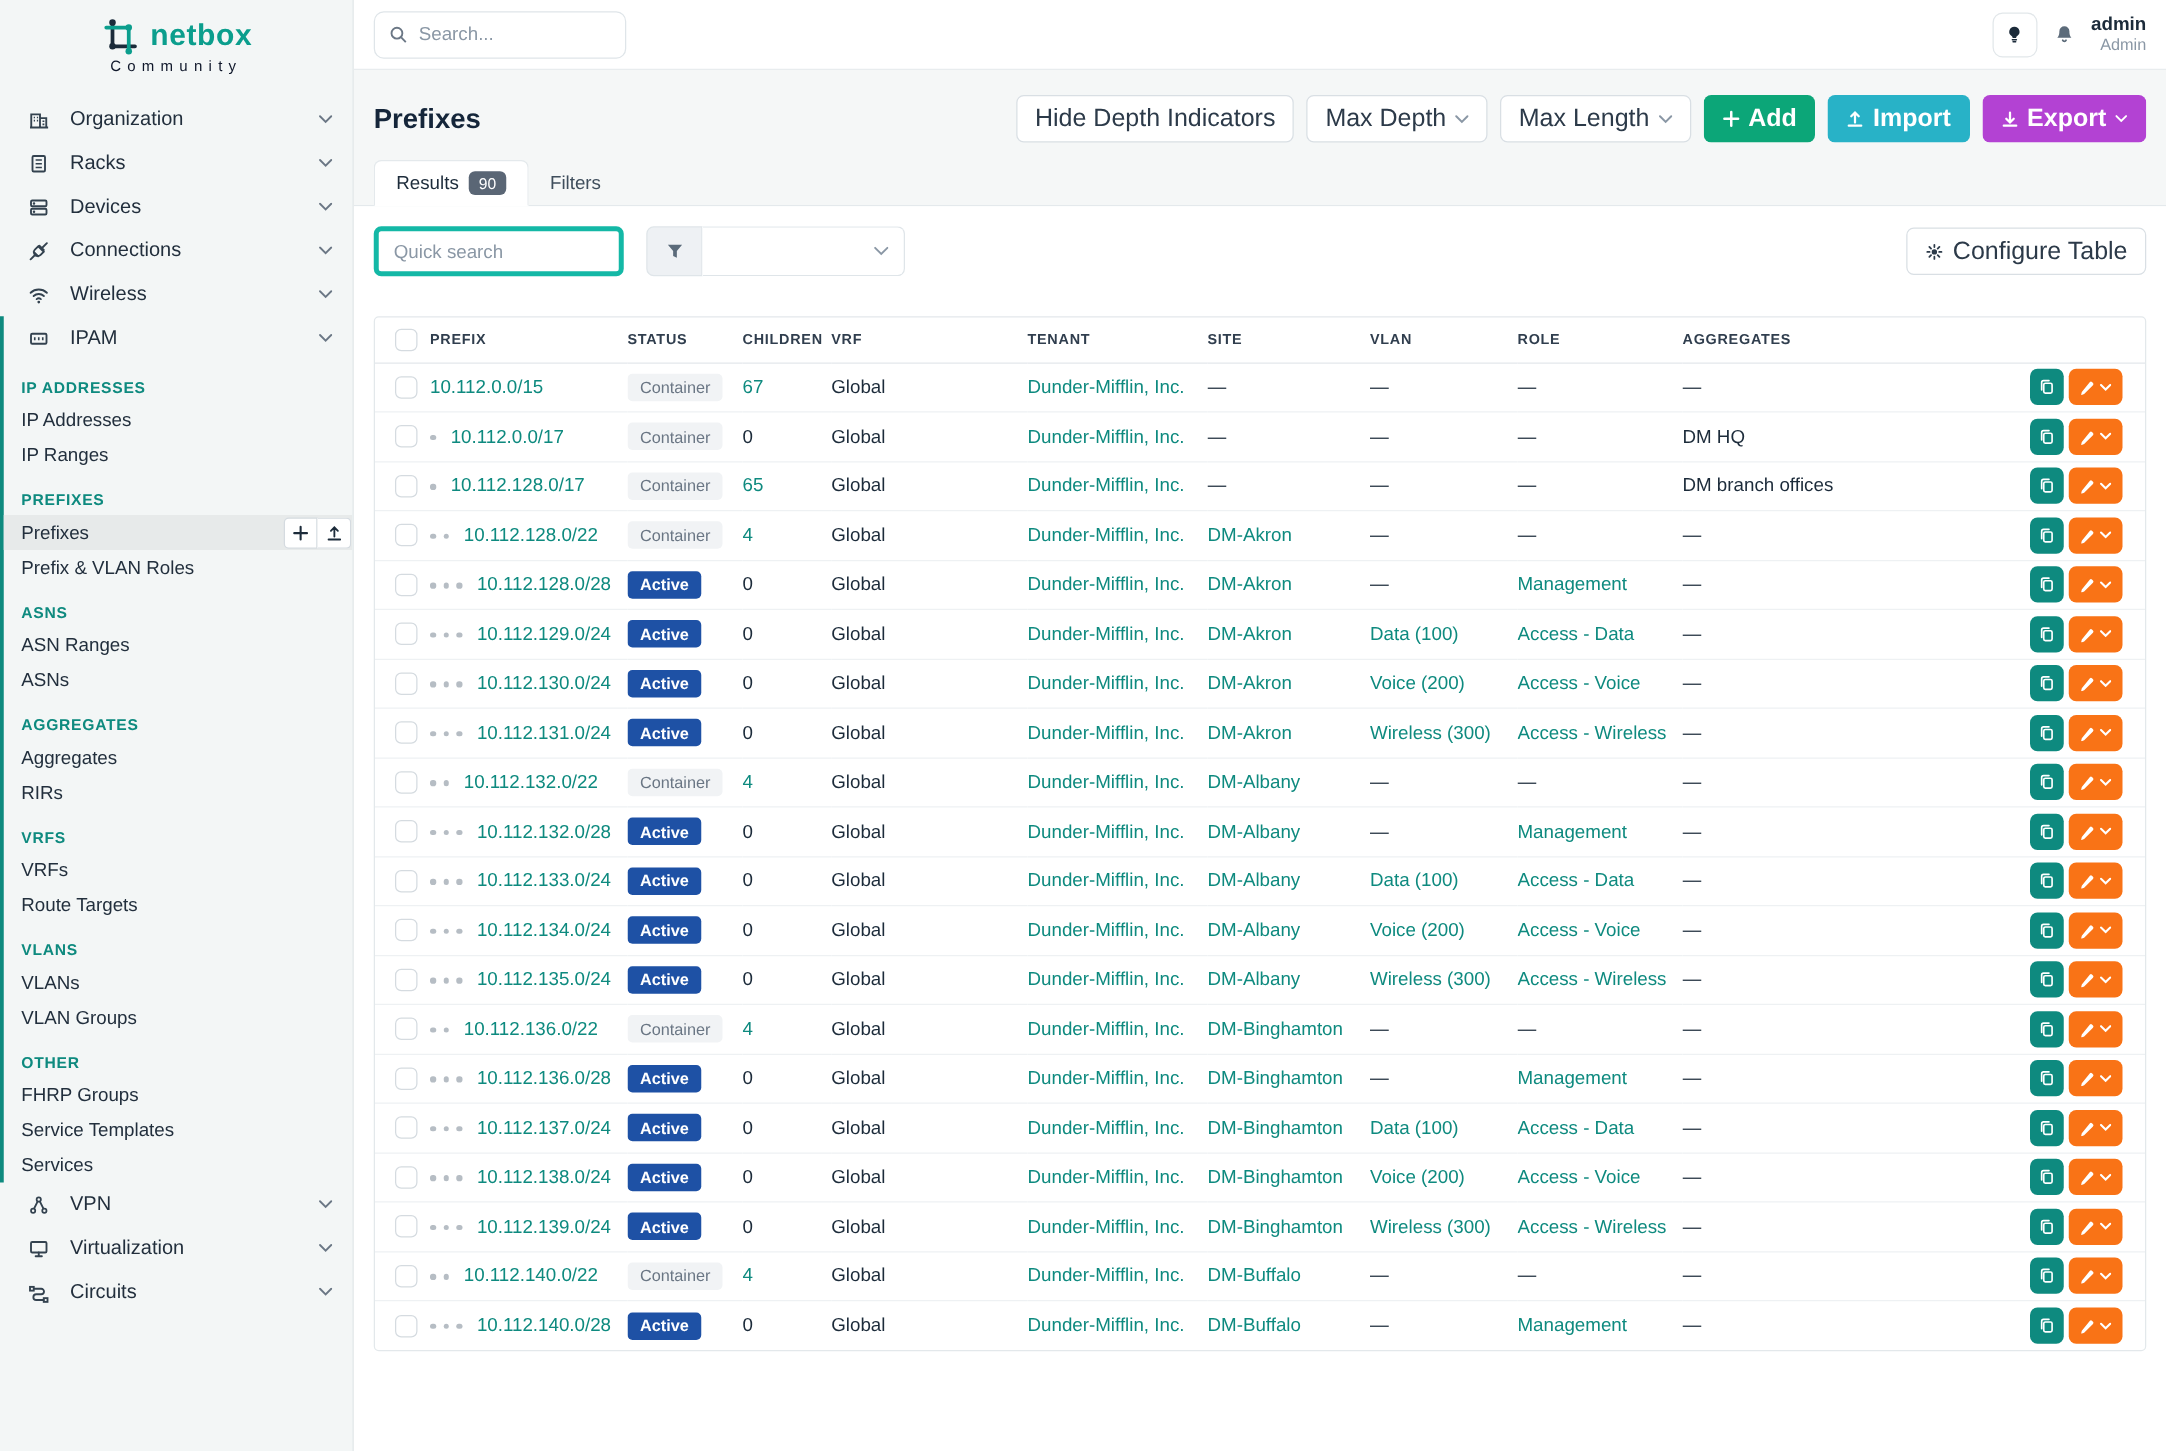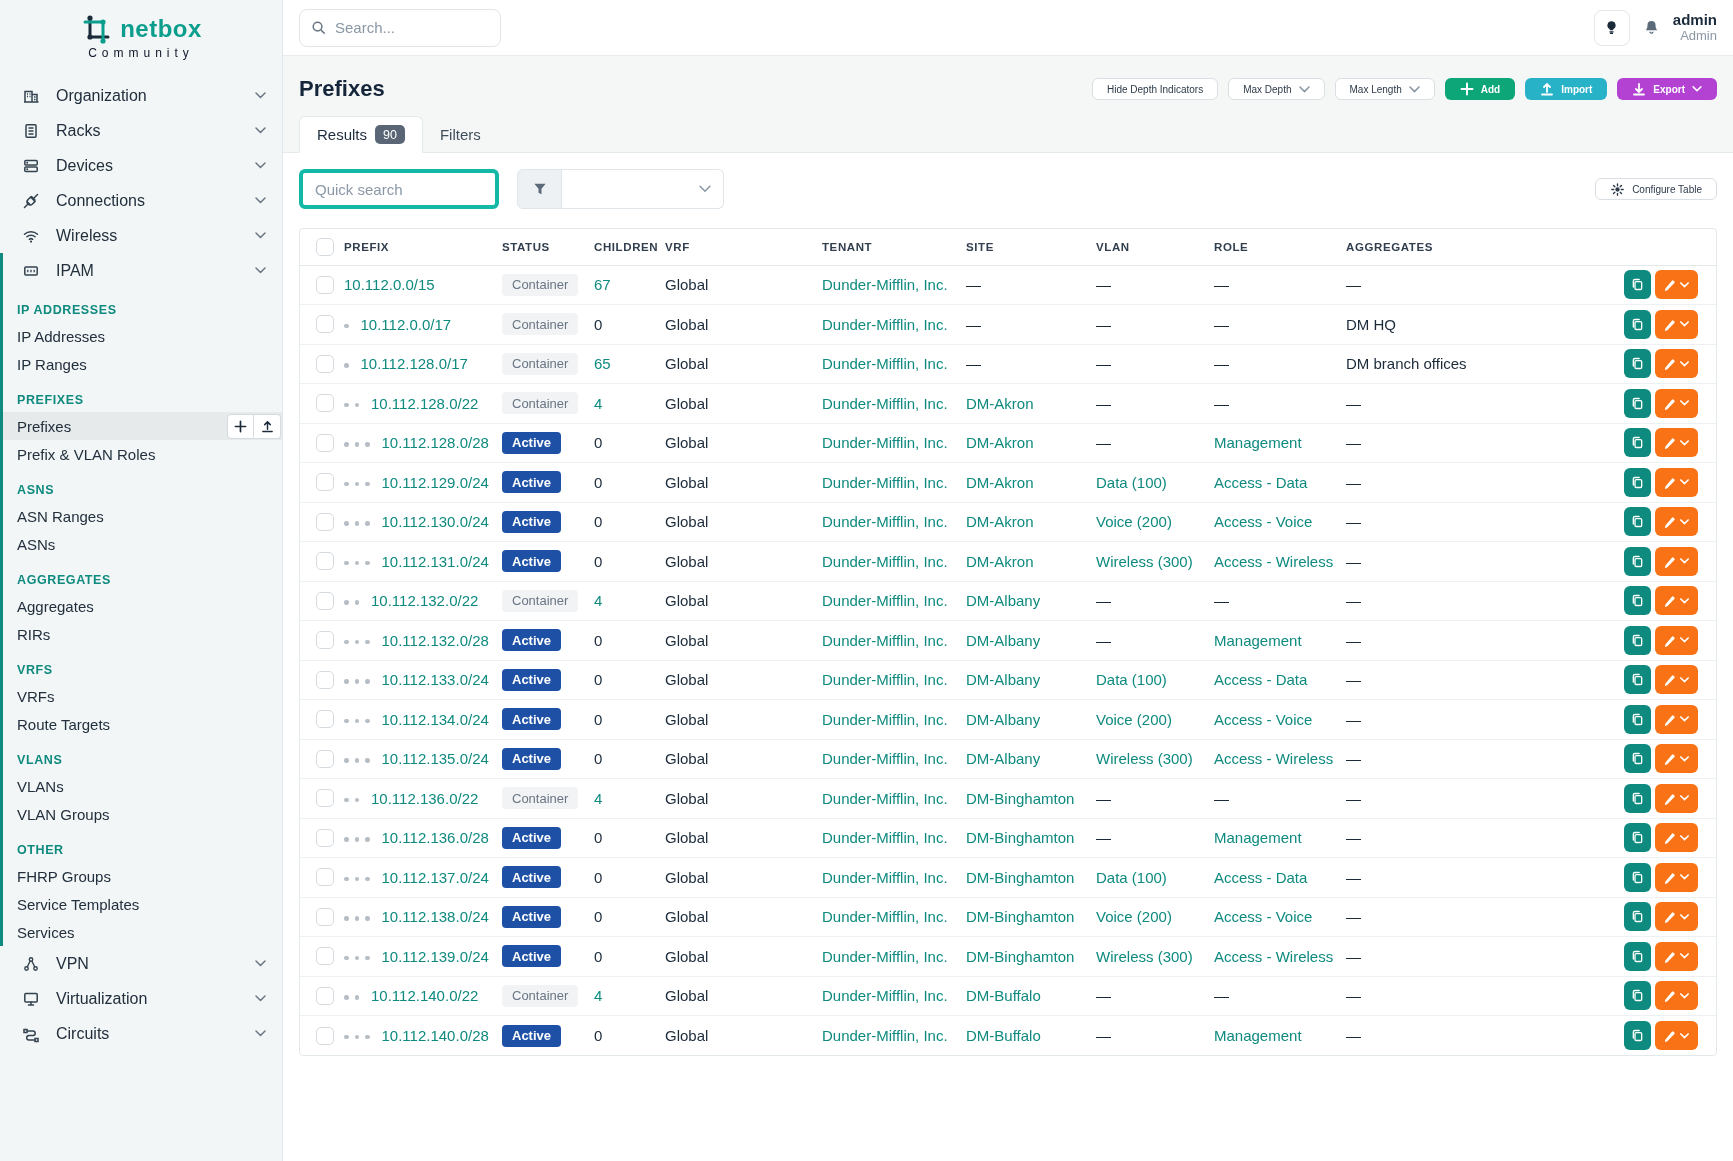--- a/index.html
+++ b/index.html
@@ -48,42 +48,42 @@
   .topbar-right{margin-left:auto; display:flex; align-items:center; gap:12px;}
   .bulb-btn{width:36px; height:36px; background:#fff; border:1px solid #e2e7ea; border-radius:8px; display:flex; align-items:center; justify-content:center; color:#1c2b3a; cursor:pointer;}
   .bell{color:#5c6b7a; cursor:pointer;}
   .user-block{text-align:right; line-height:1.15; cursor:pointer;}
   .user-name{font-size:15px; font-weight:bold; color:var(--ink);}
   .user-role{font-size:13px; color:var(--muted);}
 
   .page-header{display:flex; align-items:center; padding:20px 16px 0;}
   .page-title{font-size:22px; font-weight:bold; color:#15263a;}
   .header-actions{margin-left:auto; display:flex; align-items:center; gap:10px;}
-  .btn{height:22px; border-radius:6px; display:inline-flex; align-items:center; gap:7px; padding:0 14px; font-size:10px; cursor:pointer; border:1px solid transparent; font-family:inherit;}
+  .btn{height:38px; border-radius:6px; display:inline-flex; align-items:center; gap:7px; padding:0 14px; font-size:20px; cursor:pointer; border:1px solid transparent; font-family:inherit;}
   .btn-white{background:#fff; border-color:#d9dfe4; color:#2c3a49;}
   .btn-white .chev{color:#8a97a5;}
   .btn-add{background:var(--add-button); color:#fff; font-weight:700;}
   .btn-import{background:var(--import-button); color:#fff; font-weight:600;}
   .btn-export{background:var(--export-button); color:#fff; font-weight:600;}
 
   .tabs-bar{display:flex; align-items:flex-end; padding:14px 16px 0; border-bottom:1px solid #e4e9ec;}
   .tab{height:37px; display:inline-flex; align-items:center; gap:8px; padding:0 17px; font-size:15px; color:#3f4e5c; cursor:pointer; margin-bottom:-1px;}
   .tab.active{background:#fff; border:1px solid #e4e9ec; border-bottom:1px solid #fff; border-radius:6px 6px 0 0; color:#1c2b3a;}
   .tab-badge{background:#5a6675; color:#fff; font-size:12.5px; padding:2.5px 8px; border-radius:5px;}
 
   .panel{flex:1; background:#fff; overflow:hidden; display:flex; flex-direction:column;}
   .controls-row{display:flex; align-items:center; padding:16px; gap:18px;}
   .quick-search{width:200px; height:40px; border:4px solid #14b8a6; border-radius:6px; padding:0 12px; font-size:15px; color:var(--ink); outline:none; font-family:inherit;}
   .quick-search::placeholder{color:var(--muted);}
   .filter-group{display:flex; height:40px;}
   .filter-prepend{width:45px; background:#eef1f4; border:1px solid #dfe5e9; border-radius:6px 0 0 6px; display:flex; align-items:center; justify-content:center; color:#5b6b7a; cursor:pointer;}
   .filter-select{width:162px; border:1px solid #dfe5e9; border-left:none; border-radius:0 6px 6px 0; background:#fff; display:flex; align-items:center; justify-content:flex-end; padding:0 12px; color:#8a97a5; cursor:pointer;}
   .configure-btn{margin-left:auto;}
 
-  .table-wrap{margin:3px 16px; border:1px solid var(--border); border-radius:4px; overflow:hidden;}
+  .table-wrap{margin:16px 16px; border:1px solid var(--border); border-radius:4px; overflow:hidden;}
   table{width:100%; border-collapse:collapse; table-layout:fixed;}
   thead th{height:36px; text-align:left; font-size:11.5px; font-weight:bold; letter-spacing:.6px; color:#303e4e; border-bottom:1px solid var(--border); padding:0 8px 0 0; vertical-align:middle;}
   th.col-check, td.col-check{padding-left:16px;}
   tbody td{height:39.5px; font-size:15px; padding:0 8px 0 0; border-top:1px solid #eef1f3; vertical-align:middle; white-space:nowrap; overflow:hidden;}
   tbody tr:first-child td{border-top:none;}
   .checkbox{width:18px; height:18px; border:1.5px solid #d5dbe0; border-radius:5px; background:#fff; cursor:pointer;}
   .dot{display:inline-block; width:4.5px; height:4.5px; border-radius:50%; background:#b6bdc4; margin-right:6px; vertical-align:middle;}
   .dots{margin-right:6px;}
   .tlink{color:var(--link-teal); cursor:pointer;}
   .dark-val{color:var(--ink);}

